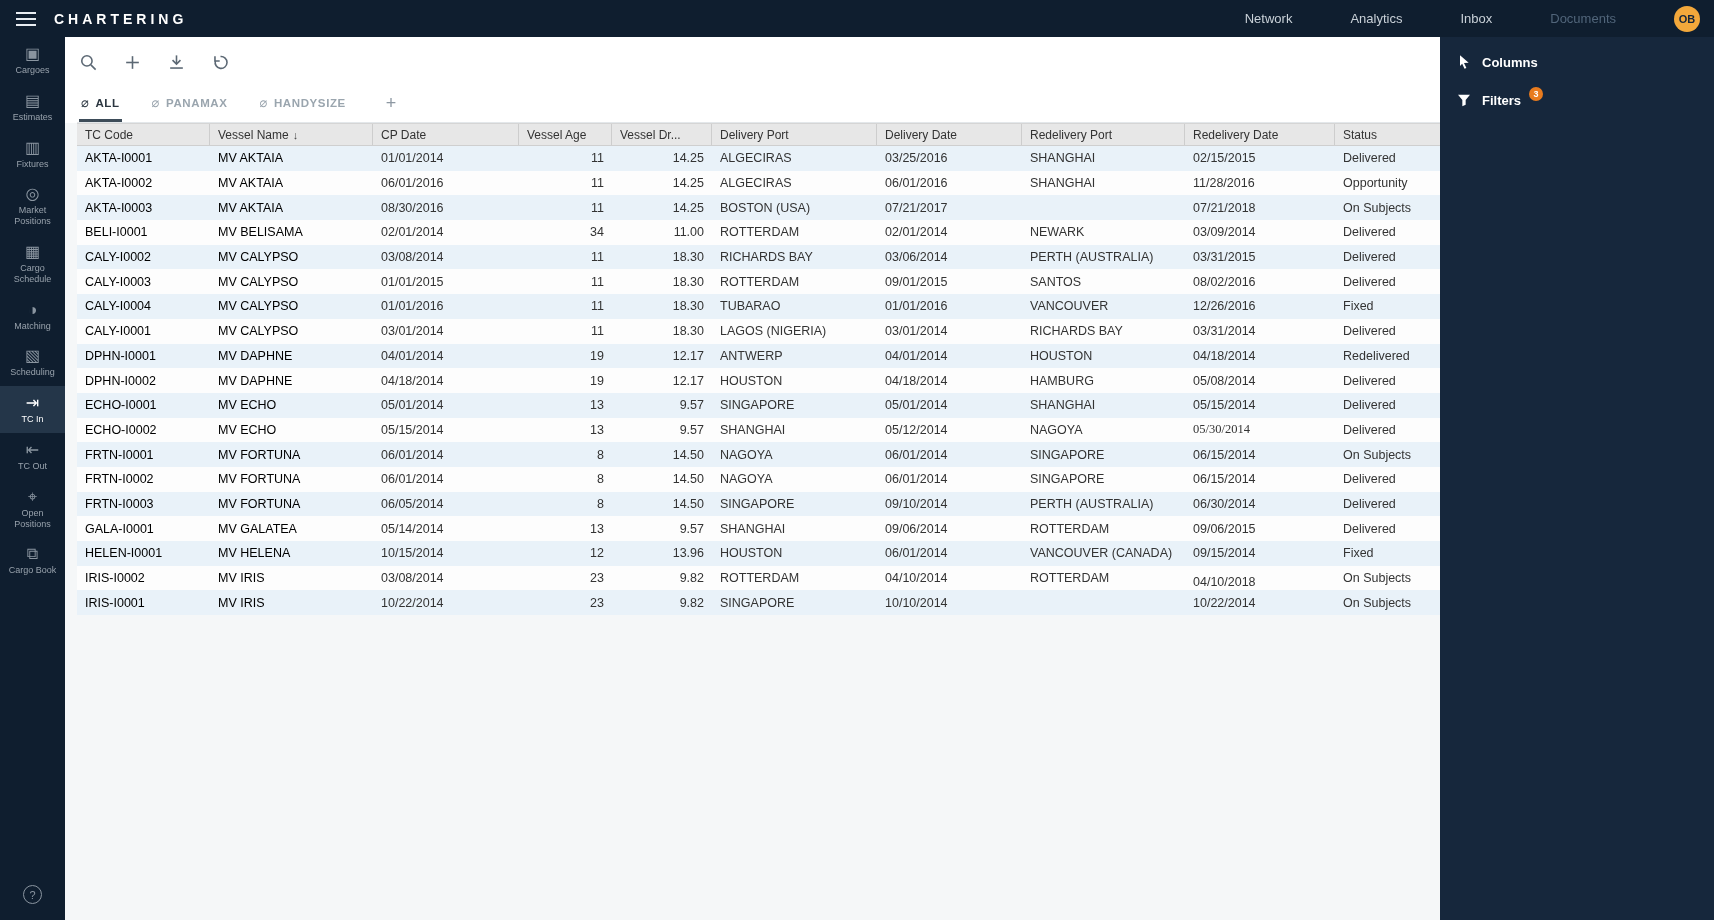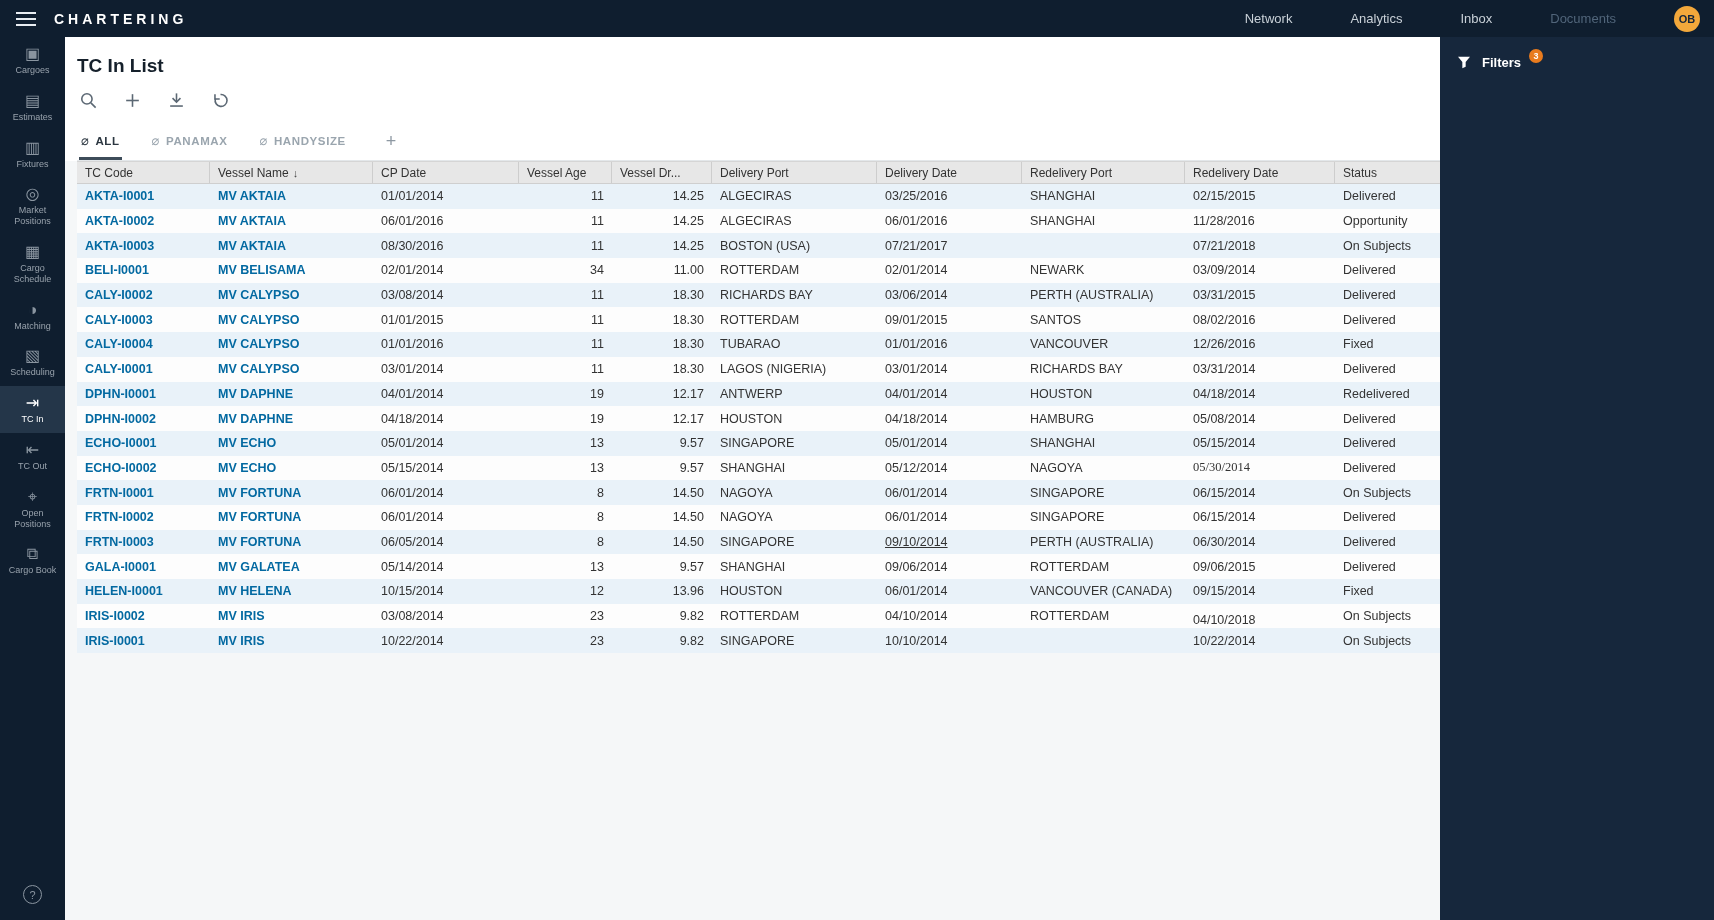--- a/index.html
+++ b/index.html
@@ -40,21 +40,21 @@
   
   .grid { background:#f5f7f8; padding-left:12px; }
   .g-head { display:flex; background:#e7e7e7; border-top:1px solid #d5d5d5; border-bottom:1px solid #cfcfcf; height:23px; }
   .g-hcell { font-size:12px; color:#333333; padding:0 8px; border-right:1px solid #cdcdcd; display:flex; align-items:center; gap:4px; cursor:pointer; white-space:nowrap; overflow:hidden; }
   .g-hcell:last-child { border-right:none; }
   .sort-arrow { font-size:11px; color:#444; }
   .g-row { display:flex; height:24.7px; align-items:center; background:#fdfdfd; cursor:pointer; }
   .g-row.alt { background:#e9f2f9; }
   .g-cell { font-size:12.5px; color:#333333; padding:0 8px; white-space:nowrap; overflow:hidden; text-overflow:ellipsis; height:100%; display:flex; align-items:center; }
   .g-cell.right { justify-content:flex-end; }
-  .g-cell.link { color:#0369a1;font-weight:bold; }
+  .g-cell.link { color:#000000; }
 
   
   .rightpanel { position:absolute; top:37px; right:0; width:274px; bottom:0; background:#16273c; padding-top:6px; }
   .rp-item { display:flex; align-items:center; gap:10px; color:#ffffff; font-size:13px; font-weight:700; padding:11px 16px; cursor:pointer; }
   .rp-item svg { width:16px; height:16px; display:block; }
   .badge { background:#e87b1e; color:#ffffff; font-size:9px; min-width:14px; height:14px; border-radius:7px; display:flex; align-items:center; justify-content:center; font-weight:700; padding:0 3px; position:relative; top:-6px; left:-2px; }
 </style>
 </head>
 <body>
 
@@ -119,21 +119,20 @@
       <div class="sb-item">
         <span class="sb-icon">⧉</span>
         <span class="sb-label">Cargo Book</span>
       </div>
     </div>
   <div class="sb-help">?</div>
 </div>
 
 <div class="main">
   <div class="main-head">
-    <div class="page-title">TC In List</div>
     <div class="toolbar">
       <span class="tbtn">
         <svg viewBox="0 0 24 24" fill="none" stroke="currentColor" stroke-width="2">
             <circle cx="10" cy="10" r="6.5"></circle>
             <line x1="15" y1="15" x2="21" y2="21"></line>
           </svg>
       </span>
       <span class="tbtn">
         <svg viewBox="0 0 24 24" fill="none" stroke="currentColor" stroke-width="2">
             <line x1="12" y1="4" x2="12" y2="20"></line>
@@ -372,21 +371,21 @@
         <div class="g-cell" style="width: 150px;">06/15/2014</div>
         <div class="g-cell" style="width: 105px;">Delivered</div>
       </div>
       <div class="g-row alt">
         <div class="g-cell link" style="width: 133px;">FRTN-I0003</div>
         <div class="g-cell link" style="width: 163px;">MV FORTUNA</div>
         <div class="g-cell" style="width: 146px;">06/05/2014</div>
         <div class="g-cell right" style="width: 93px;">8</div>
         <div class="g-cell right" style="width: 100px;">14.50</div>
         <div class="g-cell" style="width: 165px;">SINGAPORE</div>
-        <div class="g-cell" style="width: 145px; text-decoration: underline;">09/10/2014</div>
+        <div class="g-cell" style="width: 145px;">09/10/2014</div>
         <div class="g-cell" style="width: 163px;">PERTH (AUSTRALIA)</div>
         <div class="g-cell" style="width: 150px;">06/30/2014</div>
         <div class="g-cell" style="width: 105px;">Delivered</div>
       </div>
       <div class="g-row">
         <div class="g-cell link" style="width: 133px;">GALA-I0001</div>
         <div class="g-cell link" style="width: 163px;">MV GALATEA</div>
         <div class="g-cell" style="width: 146px;">05/14/2014</div>
         <div class="g-cell right" style="width: 93px;">13</div>
         <div class="g-cell right" style="width: 100px;">9.57</div>
@@ -432,19 +431,27 @@
         <div class="g-cell" style="width: 150px;">10/22/2014</div>
         <div class="g-cell" style="width: 105px;">On Subjects</div>
       </div>
     </div>
 </div>
 
 <div class="rightpanel">
   <div class="rp-item">
     <span>
       <svg viewBox="0 0 24 24">
+          <path d="M6 2 L19 13 L12 13.6 L15.6 21 L12.8 22.2 L9.3 14.8 L6 18 Z" fill="#ffffff"></path>
+        </svg>
+    </span>
+    <span>Columns</span>
+  </div>
+  <div class="rp-item">
+    <span>
+      <svg viewBox="0 0 24 24">
           <path d="M3 4 H21 L14.5 12 V19 L9.5 21.5 V12 Z" fill="#ffffff"></path>
         </svg>
     </span>
     <span>Filters</span>
     <span class="badge">3</span>
   </div>
 </div>
 
 </body></html>

